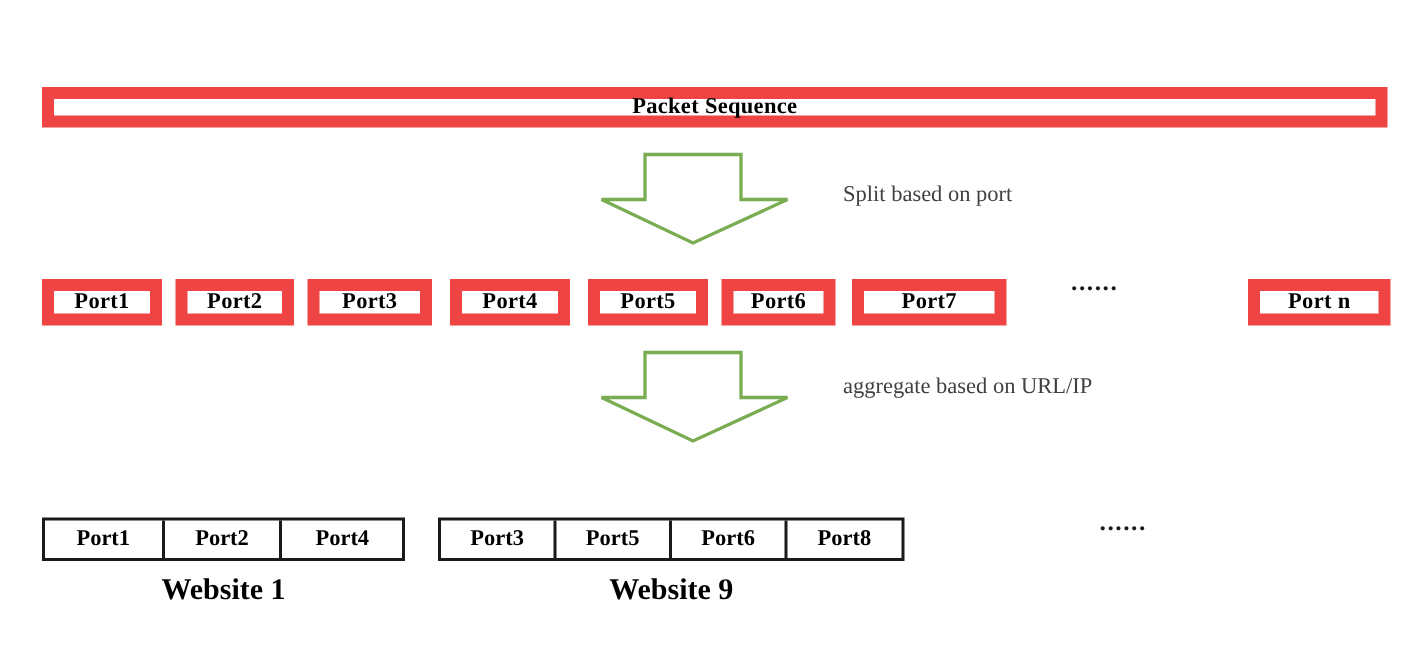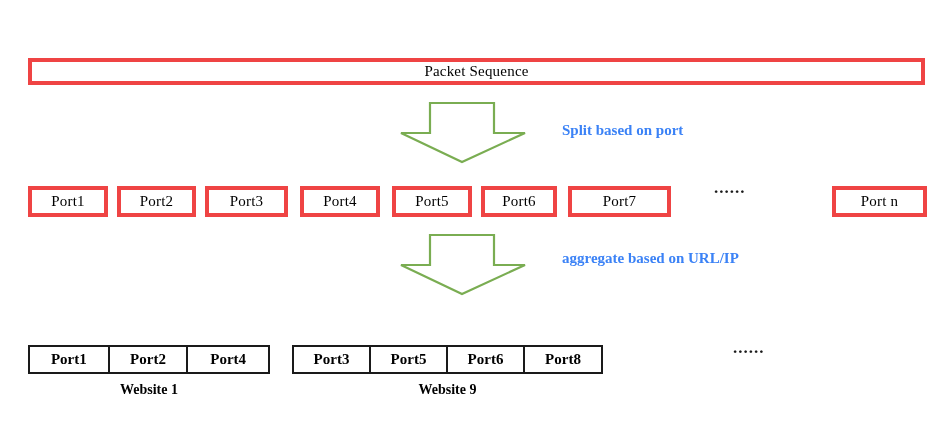--- a/index.html
+++ b/index.html
@@ -21,25 +21,25 @@
     top: 0;
     width: 946px;
     height: 434px;
   }
 
   
   .box {
     position: absolute;
     box-sizing: border-box;
     background: #ffffff;
-    border: 4px solid #ef4444;
+    border: 8px solid #ef4444;
     display: flex;
     align-items: center;
     justify-content: center;
-    font-weight: normal;
+    font-weight: bold;
     color: #000000;
     letter-spacing: .2px;
   }
 
   
   #packet-sequence-bar {
     left: 28px;
     top: 58px;
     width: 897px;
     height: 27px;
@@ -73,42 +73,42 @@
     border-right: 2px solid #1a1a1a;
     color: #000000;
   }
   .website-group .cell:last-child {
     border-right: none;
   }
 
   .website-caption {
     position: absolute;
     top: 382px;
-    font-size: 14px;
+    font-size: 20px;
     font-weight: bold;
     text-align: center;
     color: #000000;
   }
 
   
   .arrow-wrap {
     position: absolute;
     width: 128px;
     height: 63px;
   }
   #split-arrow { left: 399px; top: 101px; }
   #aggregate-arrow { left: 399px; top: 233px; }
 
   
   .step-label {
     position: absolute;
     font-size: 15px;
-    font-weight: bold;
+    font-weight: normal;
     white-space: nowrap;
-    color: #3b82f6;
+    color: #404040;
   }
   #split-label { left: 562px; top: 122px; }
   #aggregate-label { left: 562px; top: 250px; }
 
   
   .ellipsis {
     position: absolute;
     font-size: 17px;
     font-weight: bold;
     letter-spacing: 1px;

